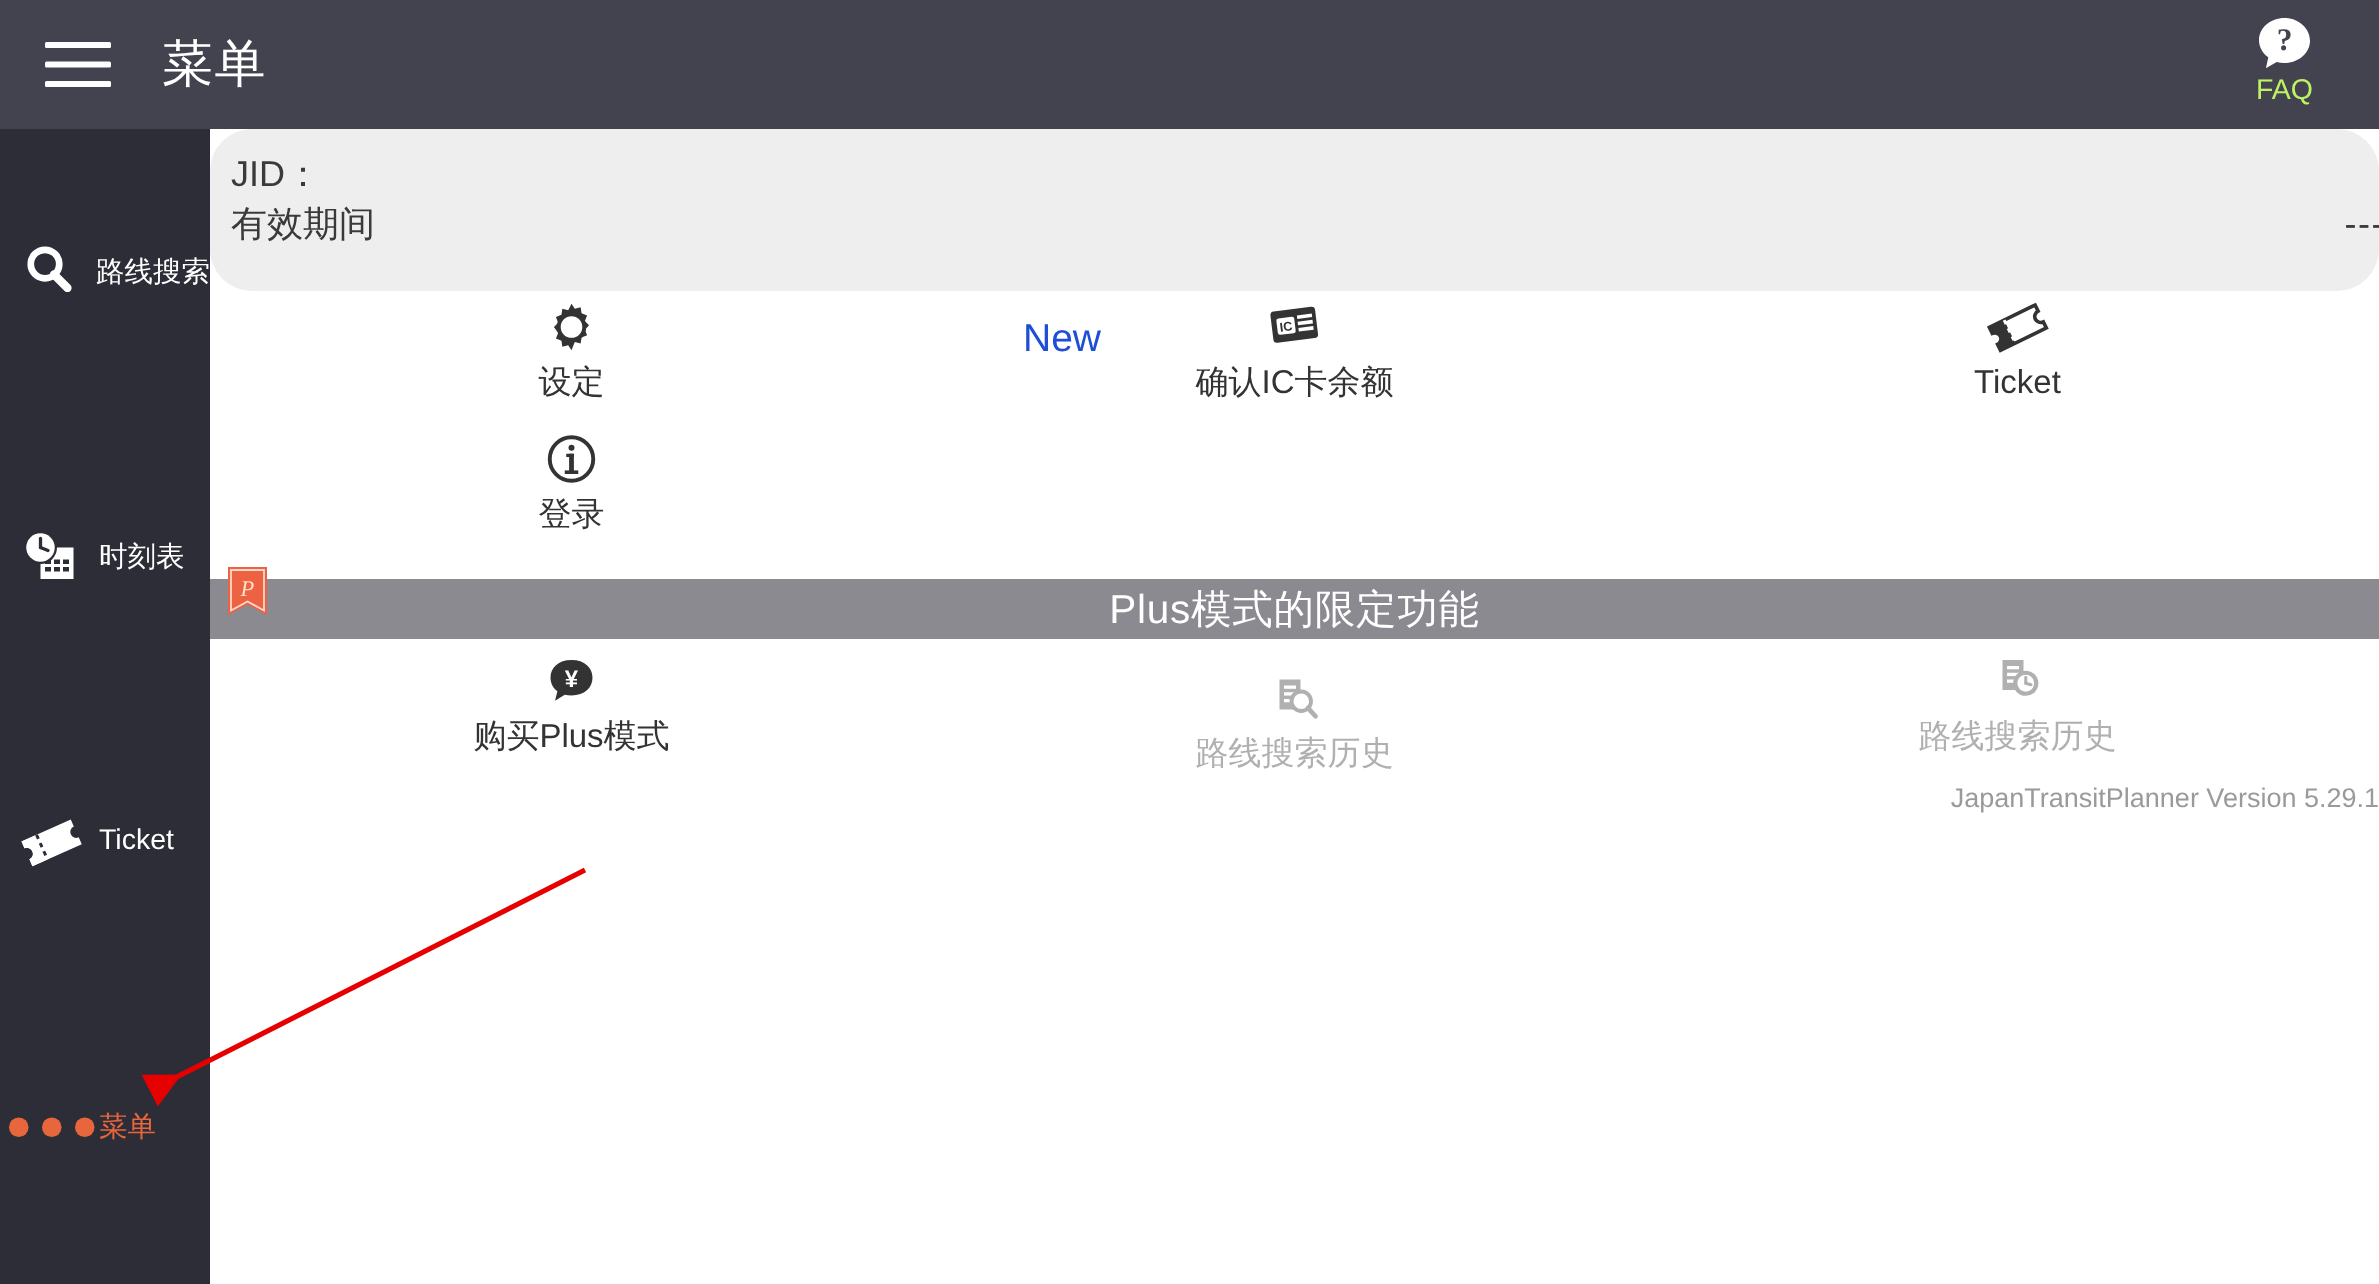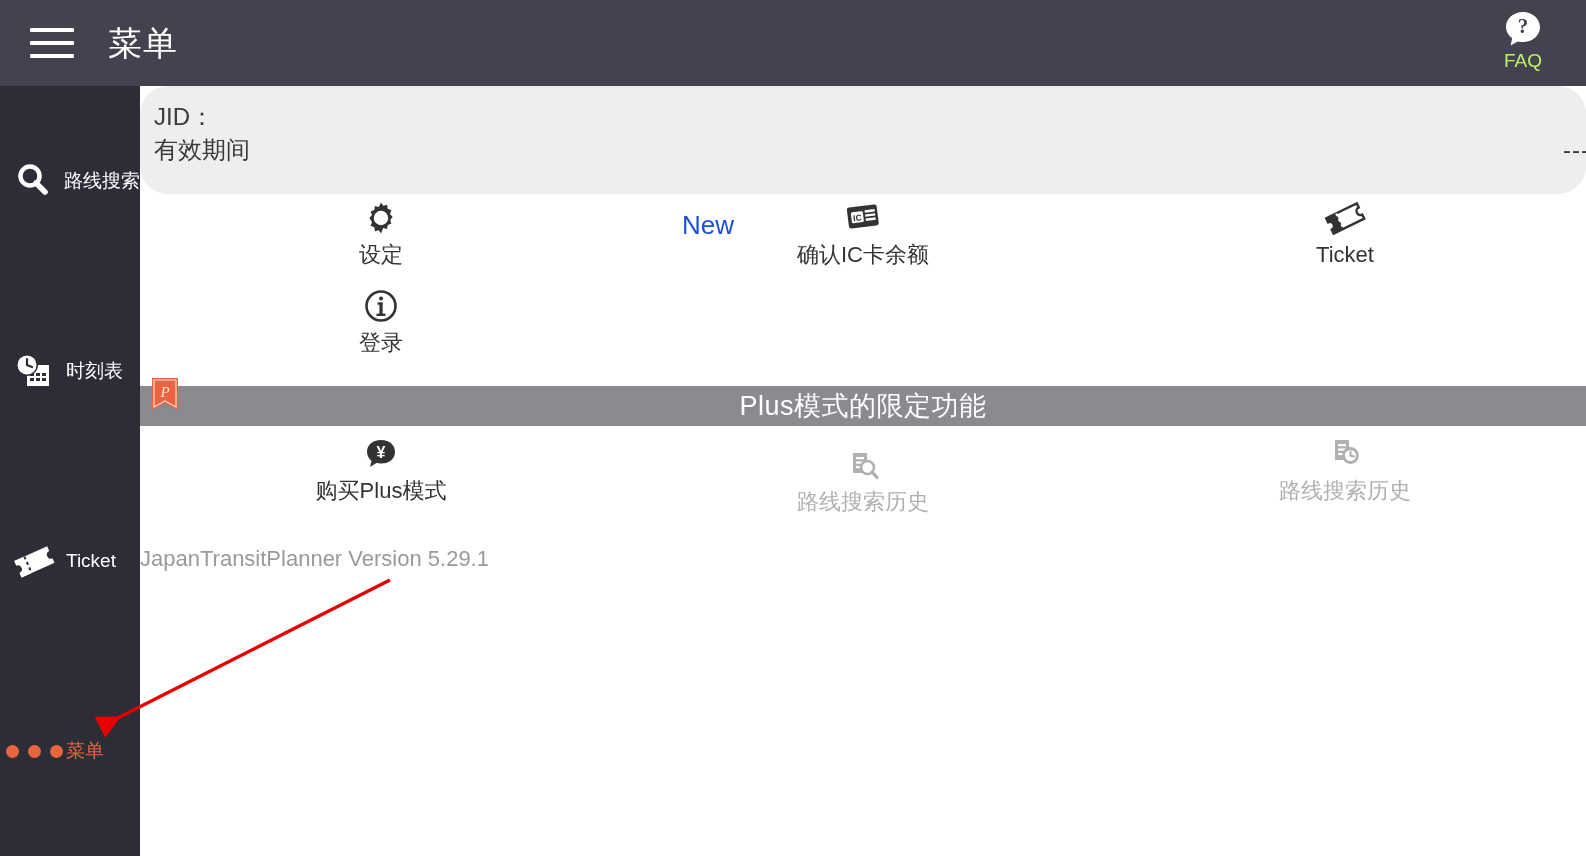--- a/index.html
+++ b/index.html
@@ -126,22 +126,22 @@
   }
   .plus-bar .plus-text {
     color: #ffffff; font-size: 27px; letter-spacing: .5px;
   }
   .ribbon {
     position: absolute; left: 12px; top: -8px;
     width: 26px; height: 38px;
   }
 
   .version {
-    text-align: left; color: #9a9a9a; font-size: 22px;
-    margin-top: 32px;
+    text-align: right; color: #9a9a9a; font-size: 18px;
+    margin-top: 8px;
   }
 
   
   .overlay {
     position: absolute; left: 0; top: 0;
     width: 1586px; height: 856px;
     pointer-events: none;
   }
 </style>
 </head>

